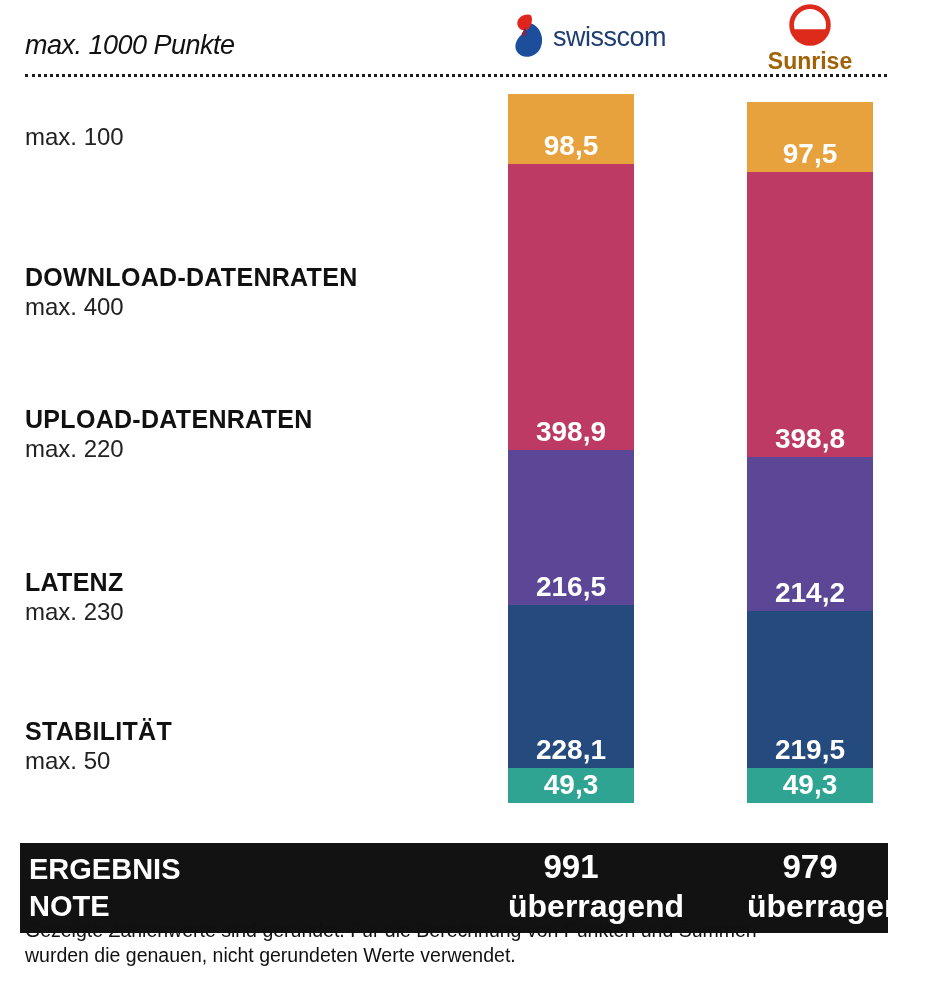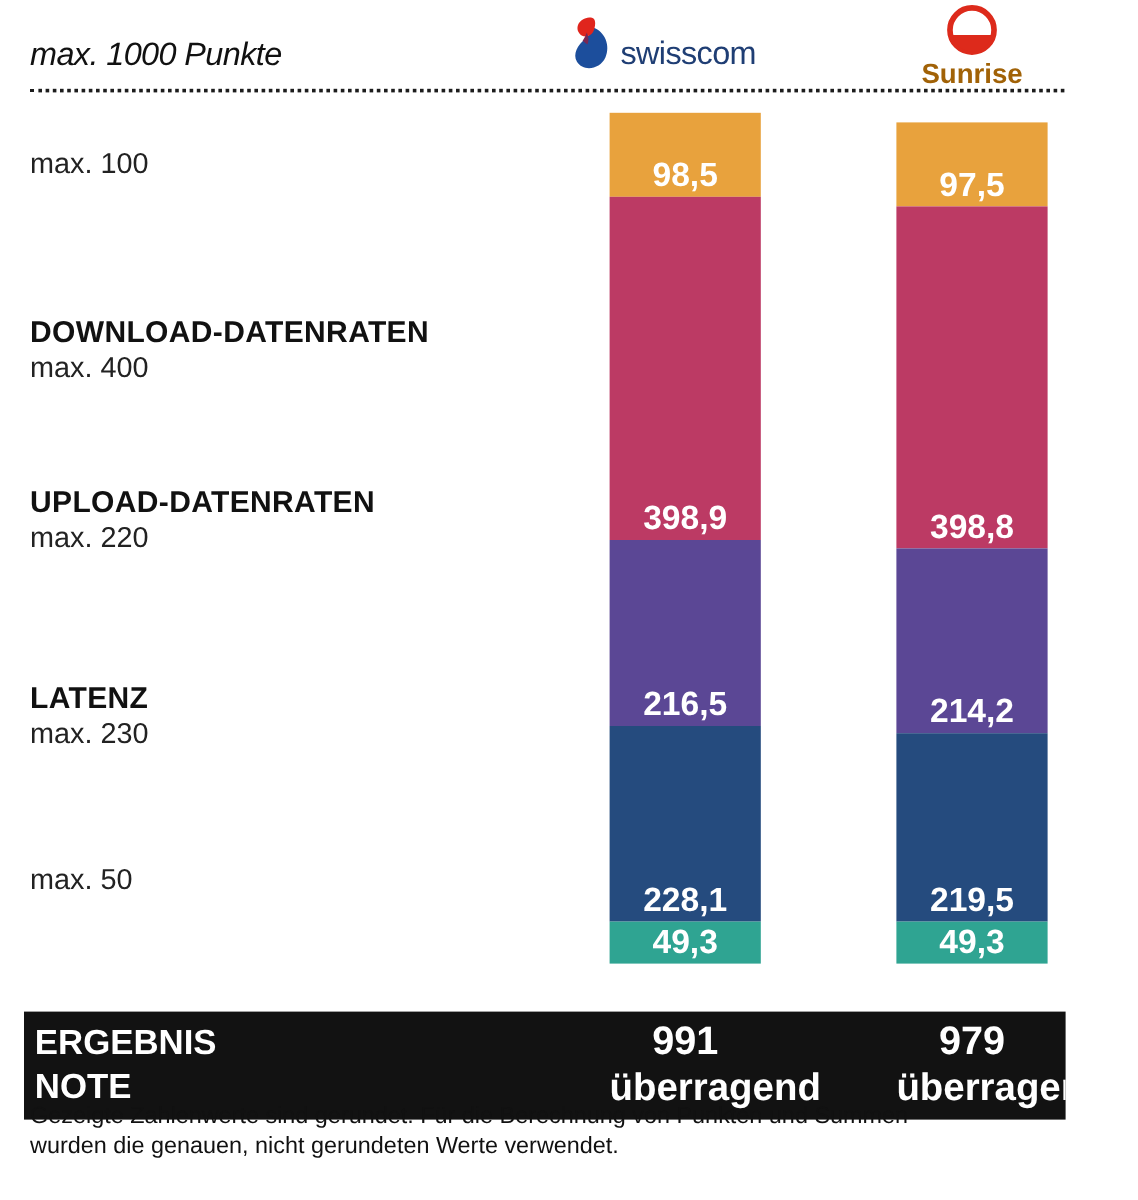--- a/index.html
+++ b/index.html
@@ -11,21 +11,21 @@
   .max-points {
     position:absolute; left:25px; top:30px;
     font-size:27px; font-style:italic; font-weight:normal; color:#111;
     letter-spacing:-0.5px;
   }
   .dotted-rule {
     position:absolute; left:25px; top:74px; width:892px; height:0;
     border-top:3px dotted #1c1c1c;
   }
   .logo-swisscom {
-    position:absolute; left:476px; top:14px; display:flex; align-items:flex-end; gap:7px;
+    position:absolute; left:512px; top:14px; display:flex; align-items:center; gap:7px;
   }
   .swisscom-wordmark { font-size:27px; letter-spacing:-0.5px; }
   .logo-sunrise {
     position:absolute; left:770px; top:4px; width:80px;
     display:flex; flex-direction:column; align-items:center;
   }
   .sunrise-wordmark { font-size:23px; font-weight:bold; margin-top:2px; }
   
   .cat {
     position:absolute; left:25px; line-height:1.08;
@@ -102,20 +102,21 @@
   </div>
   <div class="cat" style="top:406px;">
     <div class="cat-title">UPLOAD-DATENRATEN</div>
     <div class="cat-max">max. 220</div>
   </div>
   <div class="cat" style="top:569px;">
     <div class="cat-title">LATENZ</div>
     <div class="cat-max">max. 230</div>
   </div>
   <div class="cat" style="top:718px;">
+    <div class="cat-title">STABILITÄT</div>
     <div class="cat-max">max. 50</div>
   </div>
 
   <div class="bar" id="bar-0" style="left:508px;">
       <div class="seg" style="background: rgb(232, 162, 61); height: 70.4767px;">
         <div class="seg-label">98,5</div>
       </div>
       <div class="seg" style="background: rgb(188, 58, 100); height: 285.413px;">
         <div class="seg-label">398,9</div>
       </div>

